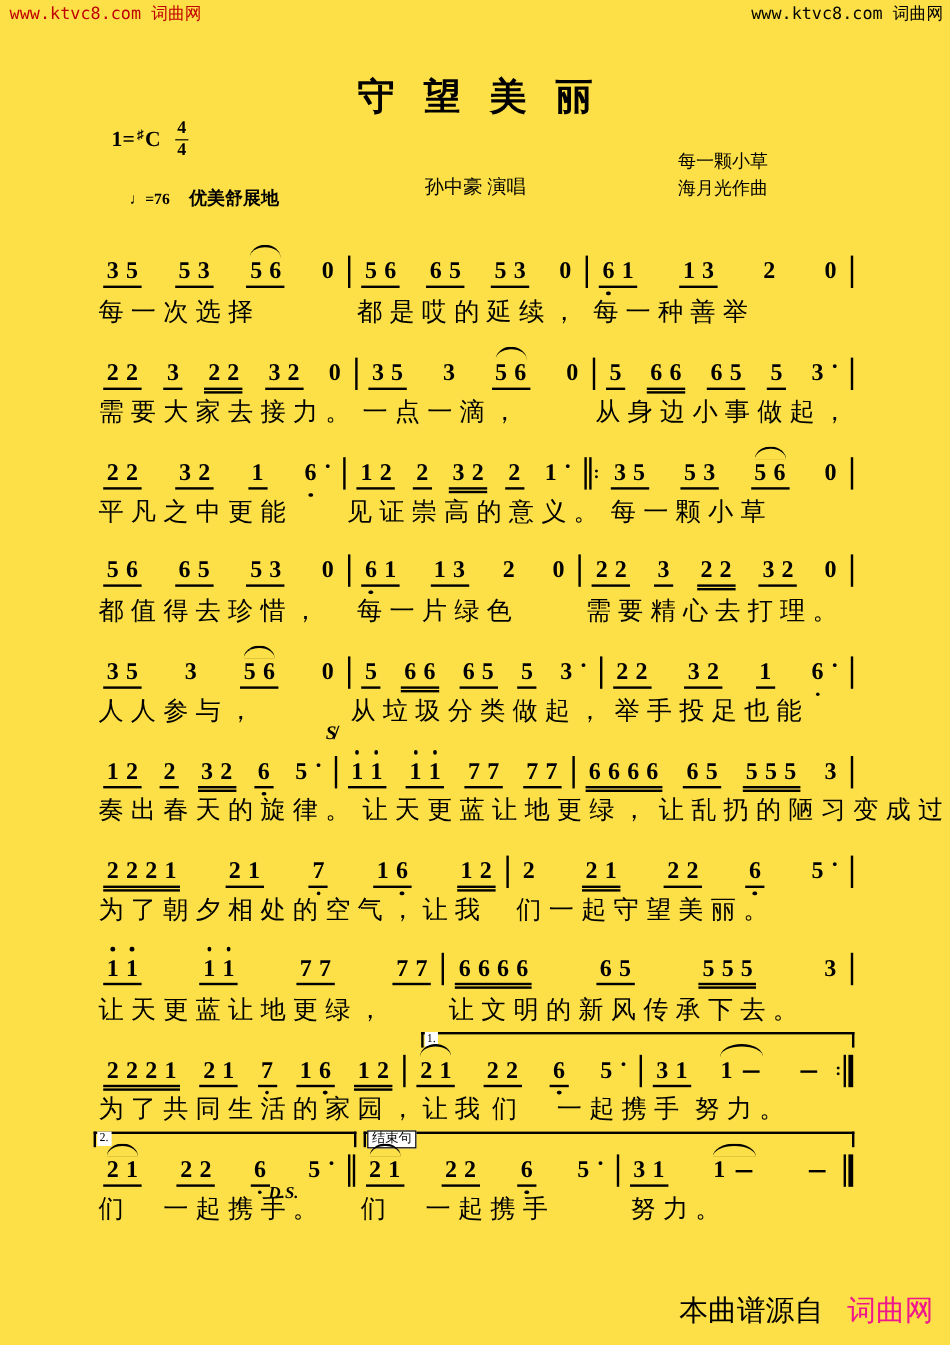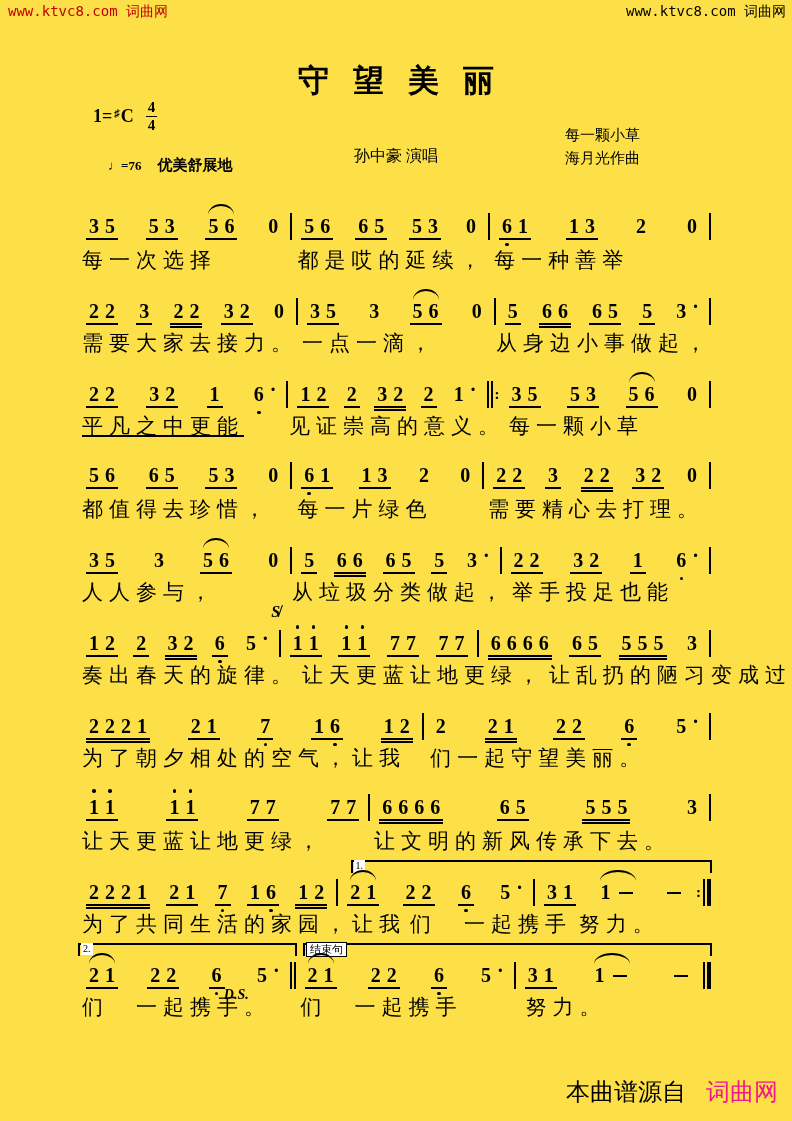--- a/index.html
+++ b/index.html
@@ -298,21 +298,21 @@
             </span>
             <span class="grp">
               <span class="nt">0</span>
             </span>
           </div>
           <span class="barwrap">
             <span class="bl"></span>
           </span>
         </div>
         <div class="lyrics-row">
-          <div class="lyr" style="flex-grow: 34; text-decoration: underline;">平凡之中更能</div>
+          <div class="lyr" style="flex-grow: 34;">平凡之中更能</div>
           <div class="lyr" style="flex-grow: 32;">见证崇高的意义。</div>
           <div class="lyr" style="flex-grow: 34; font-family: Liberation Serif, serif;">每一颗小草</div>
         </div>
       </div>
       <div class="line">
         <div class="notes-row">
           <div class="measure" style="flex-grow: 34;">
             <span class="grp u1">
               <span class="nt">5</span>
               <span class="nt">6</span>

